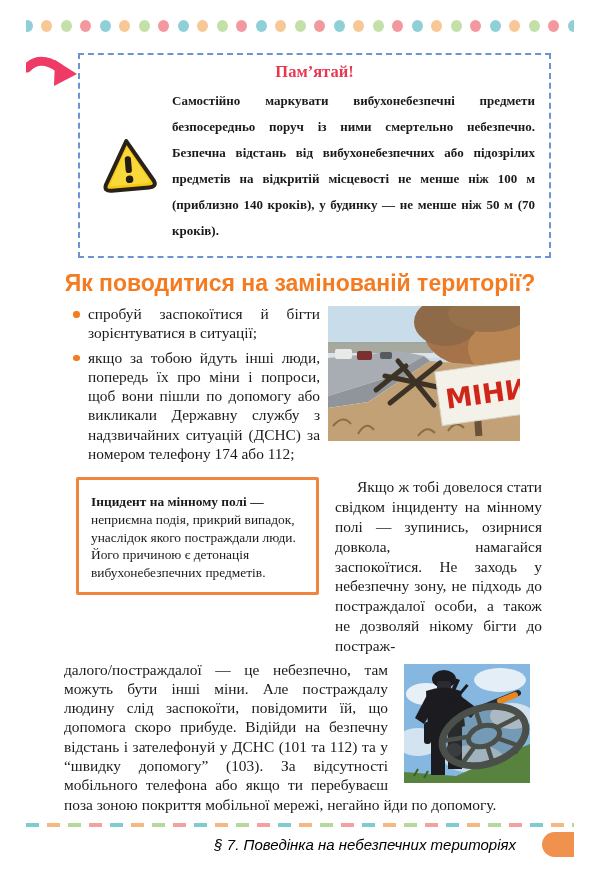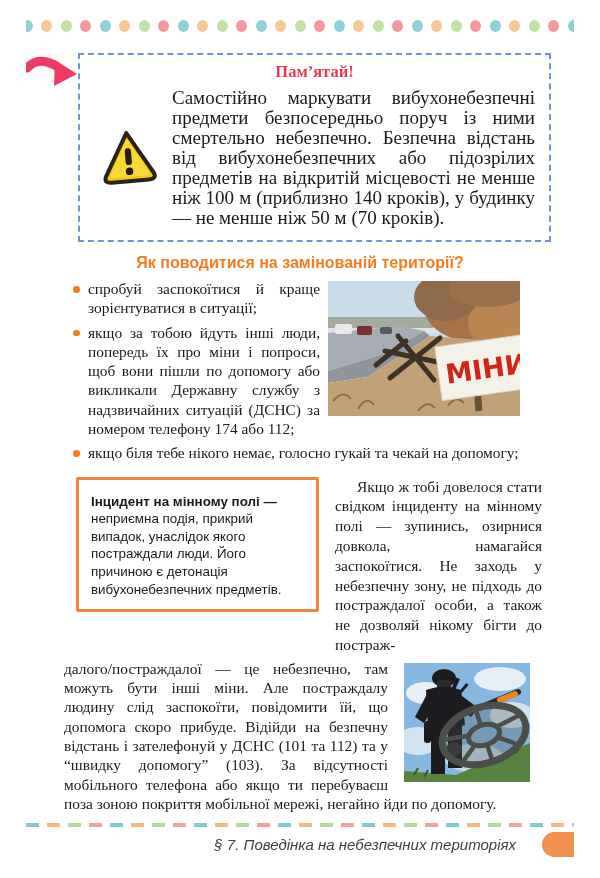--- a/index.html
+++ b/index.html
@@ -21,43 +21,43 @@
   .dot{width:11px;height:12px;border-radius:50%;flex:none;}
   
   .remember-wrap{position:relative;margin:21px 23px 0 52px;}
   .callout-arrow{position:absolute;left:-52px;top:2px;width:52px;height:34px;}
   .remember-box{border:2px dashed var(--dashed-border-blue);padding:5px 14px 12px 14px;}
   .remember-title{
     text-align:center;color:var(--title-red);font-weight:bold;font-size:16.5px;margin:2px 0 6px;
   }
   .remember-body{display:flex;align-items:center;gap:15px;}
   .warning-icon{width:57px;height:62px;flex:none;margin-left:6px;}
-  .remember-text{font-size:19px;line-height:20px;text-align:justify;font-weight:400;}
+  .remember-text{font-size:13px;line-height:26px;text-align:justify;font-weight:700;}
   
   .section-title{
     font-family:"Liberation Sans","DejaVu Sans",sans-serif;color:var(--accent-orange);
-    font-weight:bold;font-size:16px;text-align:center;margin:12px 0 0 0;
+    font-weight:bold;font-size:23px;text-align:center;margin:12px 0 0 0;
   }
   
   .section1{margin:7px 32px 0 38px;font-size:15.4px;line-height:19.3px;}
   .photo-mines{float:right;width:192px;height:135px;margin:2px 22px 8px 8px;display:block;}
   .para{margin:0;text-align:justify;}
   .para.indent{text-indent:22px;}
   .bullets{list-style:none;margin:6px 0 0 0;padding:0;}
   .bullets li{position:relative;padding-left:24px;margin:0 0 5px 0;text-align:justify;}
   .bullets li::before{
     content:"";position:absolute;left:9px;top:7px;width:6.5px;height:6.5px;border-radius:50%;
     background:var(--bullet-orange);
   }
   
   .middle{display:flex;gap:16px;margin:9px 32px 0 50px;}
   .definition-box{
     flex:none;width:213px;border:3px solid var(--box-border-orange);border-radius:2px;
     padding:13px 12px 11px 12px;
-    font-family:Liberation Sans, sans-serif;font-size:13.4px;line-height:17.6px;
+    font-family:Liberation Serif, serif;font-size:13.4px;line-height:17.6px;
     align-self:flex-start;
   }
   .definition-box p{margin:0;}
   .witness{flex:1;font-size:15.4px;line-height:19.8px;}
   
   .bottom{margin:4px 30px 0 38px;font-size:15.4px;line-height:19.3px;}
   .photo-deminer{float:right;width:126px;height:119px;margin:4px 14px 6px 16px;display:block;}
   
   .footer-divider{
     position:absolute;left:0;top:823px;width:600px;height:4px;
@@ -66,21 +66,21 @@
       #f5b880 21px 34px, transparent 34px 42px,
       #b5d99c 42px 55px, transparent 55px 63px,
       #f2a0a0 63px 76px, transparent 76px 84px);
   }
   .footer-row{
     position:absolute;top:832px;left:0;width:597px;display:flex;justify-content:flex-end;
     align-items:center;gap:26px;
   }
   .footer-chapter{
     font-family:"Liberation Sans","DejaVu Sans",sans-serif;font-style:italic;
-    font-size:15px;color:#404040;
+    font-size:15px;color:#000000;
   }
   .page-badge{
     width:81px;height:25px;border-radius:13px;background:var(--badge-orange);
     color:#fff;display:flex;align-items:center;justify-content:center;
     font-family:"Liberation Sans","DejaVu Sans",sans-serif;font-weight:bold;font-size:15px;
   }
   .sign-text{
     font-family:"DejaVu Sans","Liberation Sans",sans-serif;font-weight:bold;
   }
 </style>
@@ -166,23 +166,22 @@
         <line x1="57" y1="70" x2="119" y2="83"></line>
         <line x1="48" y1="84" x2="78" y2="60"></line>
       </g>
       <rect x="146" y="98" width="7" height="32" fill="#6a5238" transform="rotate(-4 150 110)"></rect>
       <g transform="rotate(-8 152 86)">
         <rect x="110" y="60" width="92" height="54" fill="#f4f1e8" stroke="#d8d4c6" stroke-width="1"></rect>
         <text class="sign-text" x="117" y="98" font-size="27" fill="#d0261a">МІНИ !</text>
       </g>
     </svg>
     <ul class="bullets">
-      <li><span>спробуй заспокоїтися й краще зорієнтуватися в ситуації;</span></li>
+      <li><span>спробуй заспокоїтися й бігти зорієнтуватися в ситуації;</span></li>
       <li><span>якщо за тобою йдуть інші люди, попередь їх про міни і попроси, щоб вони пішли по допомогу або викликали Державну службу з надзвичайних ситуацій (ДСНС) за номером телефону 174 або 112;</span></li>
-      <li><span>якщо біля тебе нікого немає, голосно гукай та чекай на допомогу;</span></li>
     </ul>
     <div style="clear:both"></div>
   </div>
 
   <div class="middle">
     <div class="definition-box">
       <p><b>Інцидент на мінному полі —</b>
       <span>неприємна подія, прикрий випадок, унаслідок якого постраждали люди. Його причиною є детонація вибухонебезпечних предметів.</span></p>
     </div>
     <p class="witness para indent">Якщо ж тобі довелося стати свідком інциденту на мінному полі — зупинись, озирнися довкола, намагайся заспокоїтися. Не заходь у небезпечну зону, не підходь до постраждалої особи, а також не дозволяй нікому бігти до постраж-</p>

